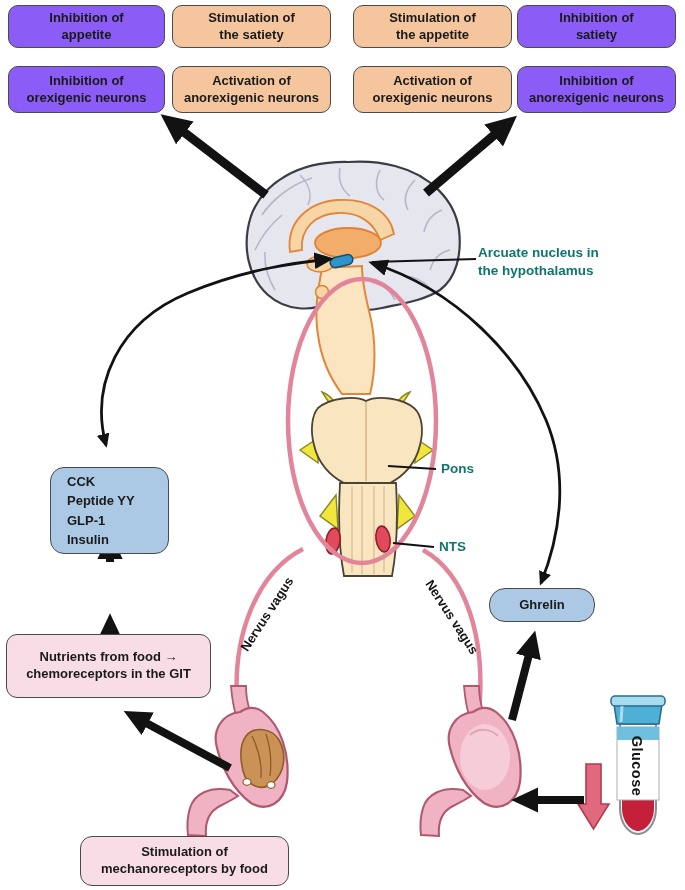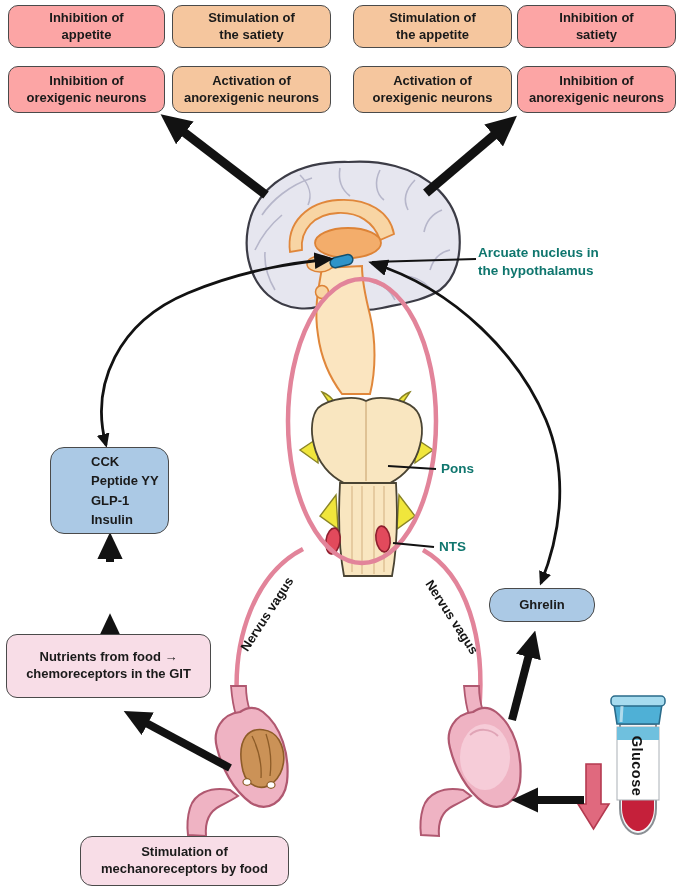--- a/index.html
+++ b/index.html
@@ -2,25 +2,25 @@
 <html><head>
 <meta charset="utf-8">
 <style>
   html,body{margin:0;padding:0;background:#ffffff;}
   #stage{position:relative;width:685px;height:890px;background:#ffffff;overflow:hidden;
          font-family:"Liberation Sans","DejaVu Sans",sans-serif;}
   .box{position:absolute;display:flex;align-items:center;justify-content:center;
        text-align:center;white-space:pre-line;font-weight:bold;font-size:13px;
        line-height:1.28;border:1.6px solid #4a4a4a;border-radius:10px;color:#1a1a1a;
        box-sizing:border-box;}
-  .green{background:#fca5a5;}
+  .green{background:#8b5cf6;}
   .orange{background:#f5c69e;}
   .pinkbox{background:#f8dde7;}
   .bluebox{background:#abc9e5;}
-  .align-left{justify-content:flex-start;text-align:left;padding-left:40px;line-height:1.5;}
+  .align-left{justify-content:flex-start;text-align:left;padding-left:16px;line-height:1.5;margin-top:20px;}
   .lbl{position:absolute;font-weight:bold;font-size:13.5px;color:#0f766e;white-space:pre-line;line-height:1.35;}
   .rotlbl{position:absolute;font-weight:bold;font-size:13px;color:#141414;white-space:nowrap;}
   svg{position:absolute;left:0;top:0;}
 </style>
 </head>
 <body>
 
 <div id="stage">
 
   <svg width="685" height="890" viewBox="0 0 685 890">

